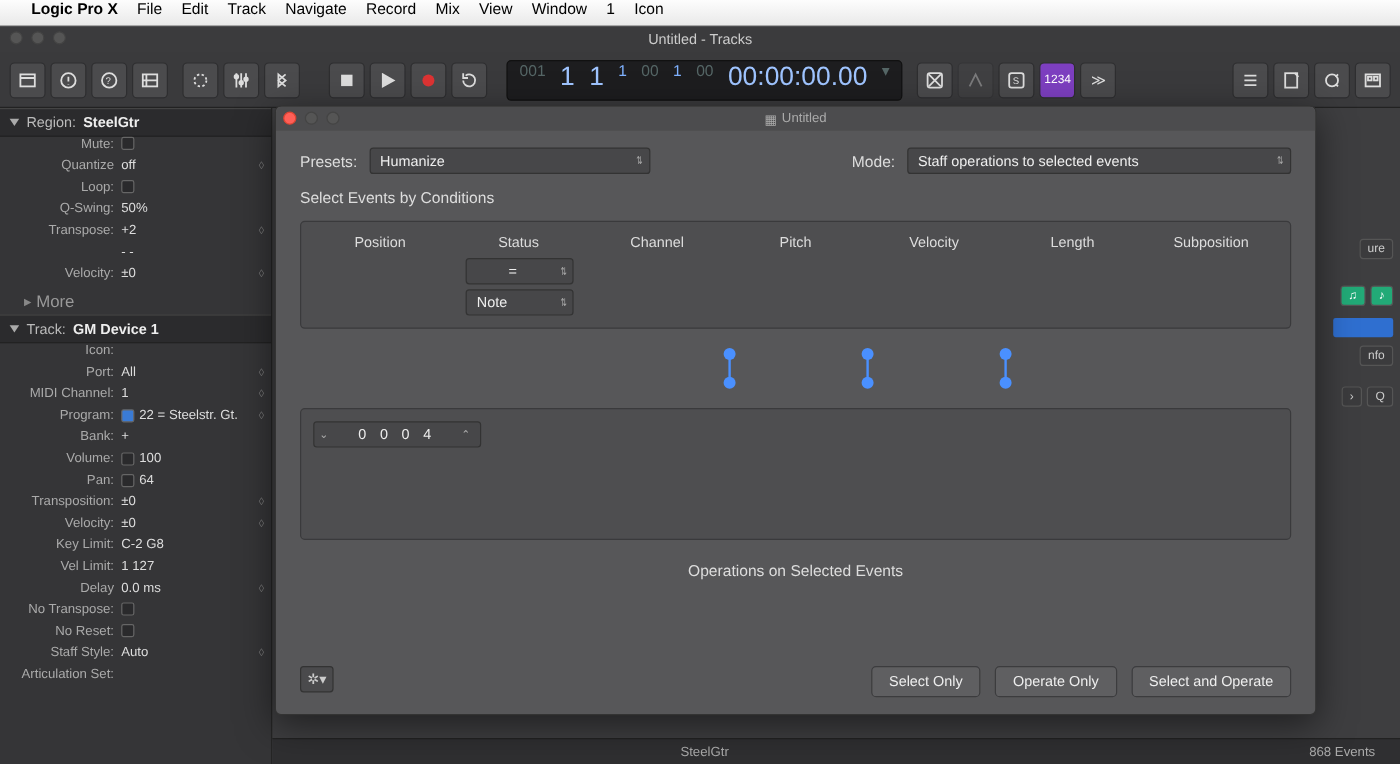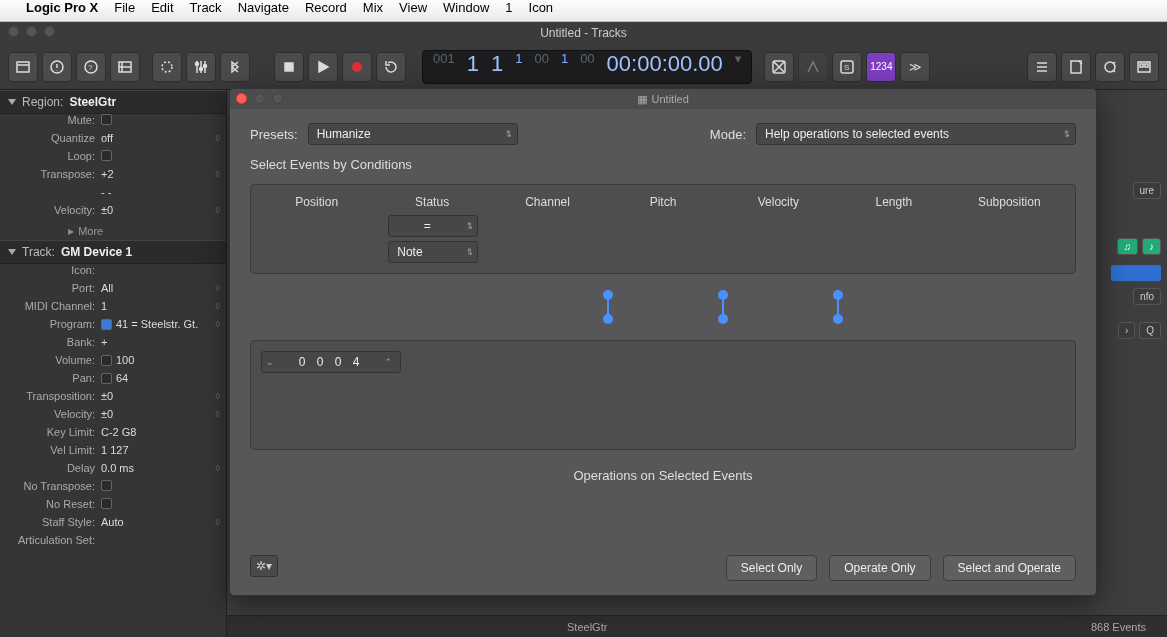--- a/index.html
+++ b/index.html
@@ -28,21 +28,21 @@
   .main { display:flex; height: calc(637px - 22px - 22px - 46px); position:relative;}
   .inspector { width:227px; background:#353537; border-right:1px solid #222; overflow:hidden;}
   .ihdr { background:#2b2b2d; padding:4px 8px; display:flex; align-items:center; gap:6px; color:#eee; font-weight:bold; font-size:12px; border-top:1px solid #444; border-bottom:1px solid #222;}
   .ihdr .disc { width:0;height:0;border-left:4px solid transparent;border-right:4px solid transparent;border-top:6px solid #aaa;}
   .ihdr .light { font-weight:normal; color:#bbb;}
   .irow { display:flex; align-items:flex-start; height:18px; padding:0 6px; font-size:11px;}
   .irow .lbl { width:95px; text-align:right; color:#aaa; padding-right:6px;}
   .irow .val { color:#ddd; flex:1; display:flex; align-items:center; gap:4px;}
   .chk { width:11px; height:11px; border:1px solid #666; border-radius:2px; display:inline-block; background:#2a2a2c;}
   .chk.on { background:#3a7bd5;}
-  .more { color:#999; font-size:11px; display:flex; align-items:center; gap:4px; padding:3px 20px;margin-left:48px;}
+  .more { color:#999; font-size:14px; display:flex; align-items:center; gap:4px; padding:3px 20px;}
   .more::before { content:"▶"; font-size:8px; color:#888;}
   .steppers::after { content:"◊"; font-size:9px; color:#777; margin-left:auto;}
 
   .track-area { flex:1; background:#3e3e40; position:relative; }
   .footer { position:absolute; bottom:0; left:227px; right:0; height:22px; background:#2f2f31; display:flex; align-items:center; color:#aaa; font-size:11px; border-top:1px solid #222;}
   .footer .tname { margin-left:340px; }
   .footer .events { margin-left:auto; margin-right:21px;}
 
   
   .modal { position:absolute; left:229px; top:88px; width:868px; height:508px; background:#575759; border:1px solid #333; border-radius:5px; box-shadow:0 8px 30px rgba(0,0,0,0.5); display:flex; flex-direction:column;}
@@ -62,21 +62,21 @@
   .handle::before, .handle::after { content:""; position:absolute; left:-4px; width:10px; height:10px; background:#4a90ff; border-radius:50%;}
   .handle::before { top:-2px;} .handle::after { bottom:-2px;}
   .opslabel { text-align:center; color:#ddd; font-size:13px; margin-top:6px;}
   .mbuttons { display:flex; gap:12px; justify-content:flex-end; padding:10px 20px 14px;}
   .btn { background:#5f5f61; border:1px solid #3c3c3e; border-radius:4px; padding:5px 14px; color:#eee; font-size:12px;}
   .gearbtn { width:28px; height:22px; background:#4a4a4c; border:1px solid #333; border-radius:3px; display:flex; align-items:center; justify-content:center; color:#ccc; margin-right:auto;}
   .numfield { background:#474749; border:1px solid #333; border-radius:3px; height:22px; display:flex; align-items:center; padding:0 8px; color:#eee; font-family:monospace; letter-spacing:4px; font-size:12px; position:relative;}
   .numfield .stepL, .numfield .stepR { position:absolute; font-size:9px; color:#aaa;}
   .numfield .stepL { left:4px;} .numfield .stepR { right:4px;}
 
-  .right-toolbar-extras { position:absolute; right:6px; top:92px; display:flex; gap:4px;}
+  .right-toolbar-extras { position:absolute; right:6px; top:109px; display:flex; gap:4px;}
   .chip { background:#3b3b3d; border:1px solid #555; border-radius:3px; padding:2px 6px; font-size:10px; color:#ccc;}
 
   svg { width:16px; height:16px; stroke:#ddd; stroke-width:1.5; fill:none; }
 </style>
 </head>
 <body>
 
 <div class="mac-menu">
   <span class="apple"></span>
   <b>Logic Pro X</b>
@@ -253,20 +253,26 @@
           </div>
         </div>
         <div class="irow">
           <div class="lbl">Loop:</div>
           <div class="val">
             <span class="chk"></span>
             <span></span>
           </div>
         </div>
         <div class="irow">
+          <div class="lbl">Q-Swing:</div>
+          <div class="val">
+            <span>50%</span>
+          </div>
+        </div>
+        <div class="irow">
           <div class="lbl">Transpose:</div>
           <div class="val steppers">
             <span>+2</span>
           </div>
         </div>
         <div class="irow">
           <div class="lbl"></div>
           <div class="val">
             <span>-  -</span>
           </div>
@@ -301,21 +307,21 @@
         <div class="irow">
           <div class="lbl">MIDI Channel:</div>
           <div class="val steppers">
             <span>1</span>
           </div>
         </div>
         <div class="irow">
           <div class="lbl">Program:</div>
           <div class="val steppers">
             <span class="chk on"></span>
-            <span>41 = Steelstr. Gt.</span>
+            <span>22 = Steelstr. Gt.</span>
           </div>
         </div>
         <div class="irow">
           <div class="lbl">Bank:</div>
           <div class="val">
             <span>+</span>
           </div>
         </div>
         <div class="irow">
           <div class="lbl">Volume:</div>
@@ -418,24 +424,24 @@
         <span></span>
         <span></span>
         <span></span>
       </div>
     <span style="margin-right:4px">▦</span>
       <span>Untitled</span>
   </div>
   <div class="mbody">
     <div class="mrow">
       <span class="mlabel">Presets:</span>
-      <div class="dropdown" style="width:210px">Humanize</div>
+      <div class="dropdown" style="width:234px">Humanize</div>
       <div style="flex:1"></div>
       <span class="mlabel">Mode:</span>
-      <div class="dropdown" style="width:320px">Help operations to selected events</div>
+      <div class="dropdown" style="width:320px">Staff operations to selected events</div>
     </div>
 
     <div class="mlabel">Select Events by Conditions</div>
     <div class="panel">
       <div class="colhdr">
         <div>Position</div>
         <div>Status</div>
         <div>Channel</div>
         <div>Pitch</div>
         <div>Velocity</div>

